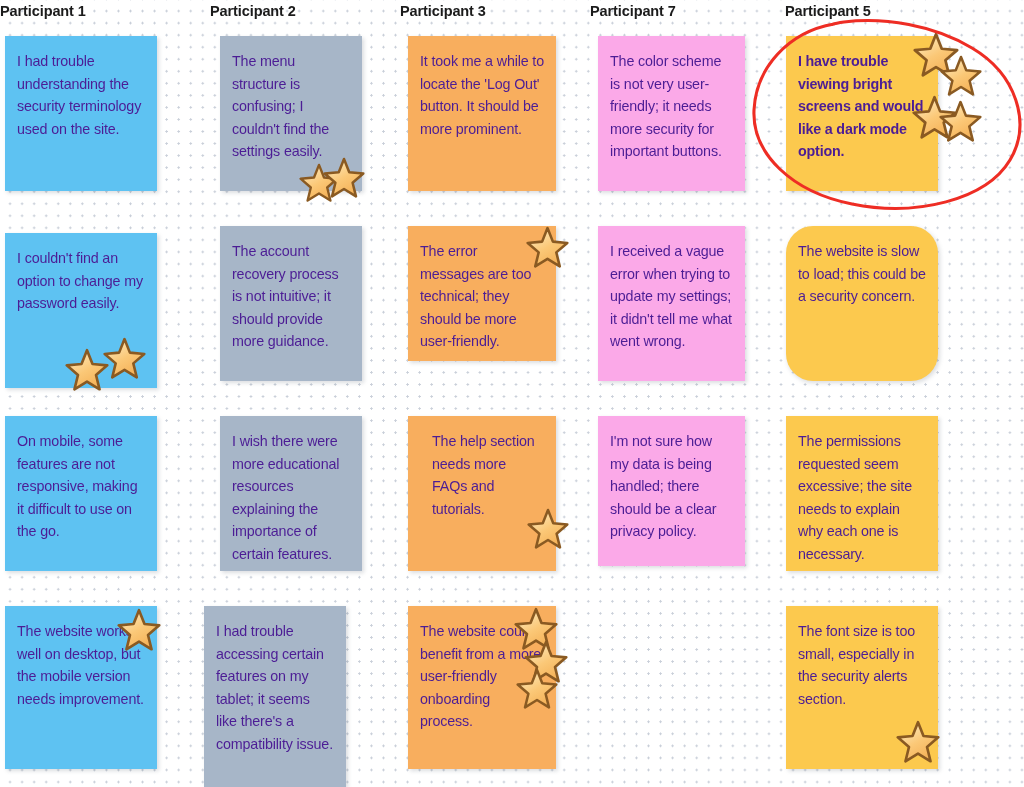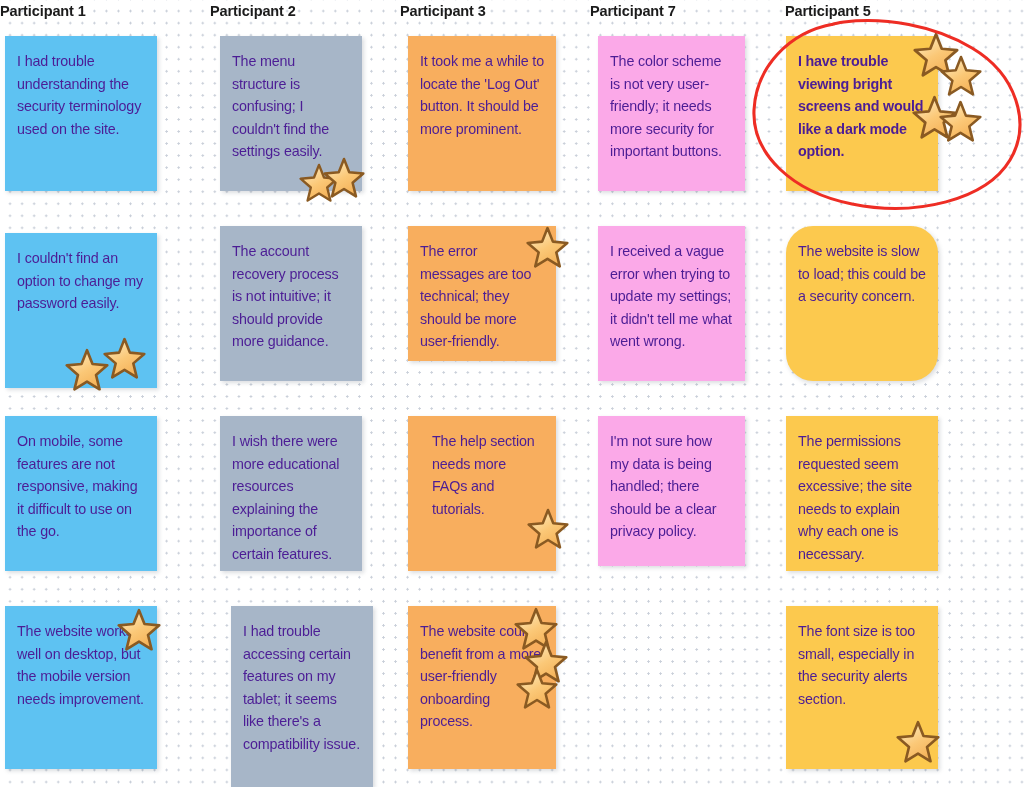--- a/index.html
+++ b/index.html
@@ -153,21 +153,21 @@
   </div>
 
   <div class="note yellow" style="left:786px; top:416px; width:152px; height:155px;">
     <span class="txt">The permissions requested seem excessive; the site needs to explain why each one is necessary.</span>
   </div>
 
   <div class="note blue" style="left:5px;  top:606px; width:152px; height:163px;">
     <span class="txt">The website works well on desktop, but the mobile version needs improvement.</span>
   </div>
 
-  <div class="note gray" style="left:231px; top:606px; width:142px; height:181px;">
+  <div class="note gray" style="left:204px; top:606px; width:142px; height:181px;">
     <span class="txt">I had trouble accessing certain features on my tablet; it seems like there's a compatibility issue.</span>
   </div>
 
   <div class="note orange" style="left:408px; top:606px; width:148px; height:163px;">
     <span class="txt">The website could benefit from a more user-friendly onboarding process.</span>
   </div>
 
 
   <div class="note yellow" style="left:786px; top:606px; width:152px; height:163px;">
     <span class="txt">The font size is too small, especially in the security alerts section.</span>

